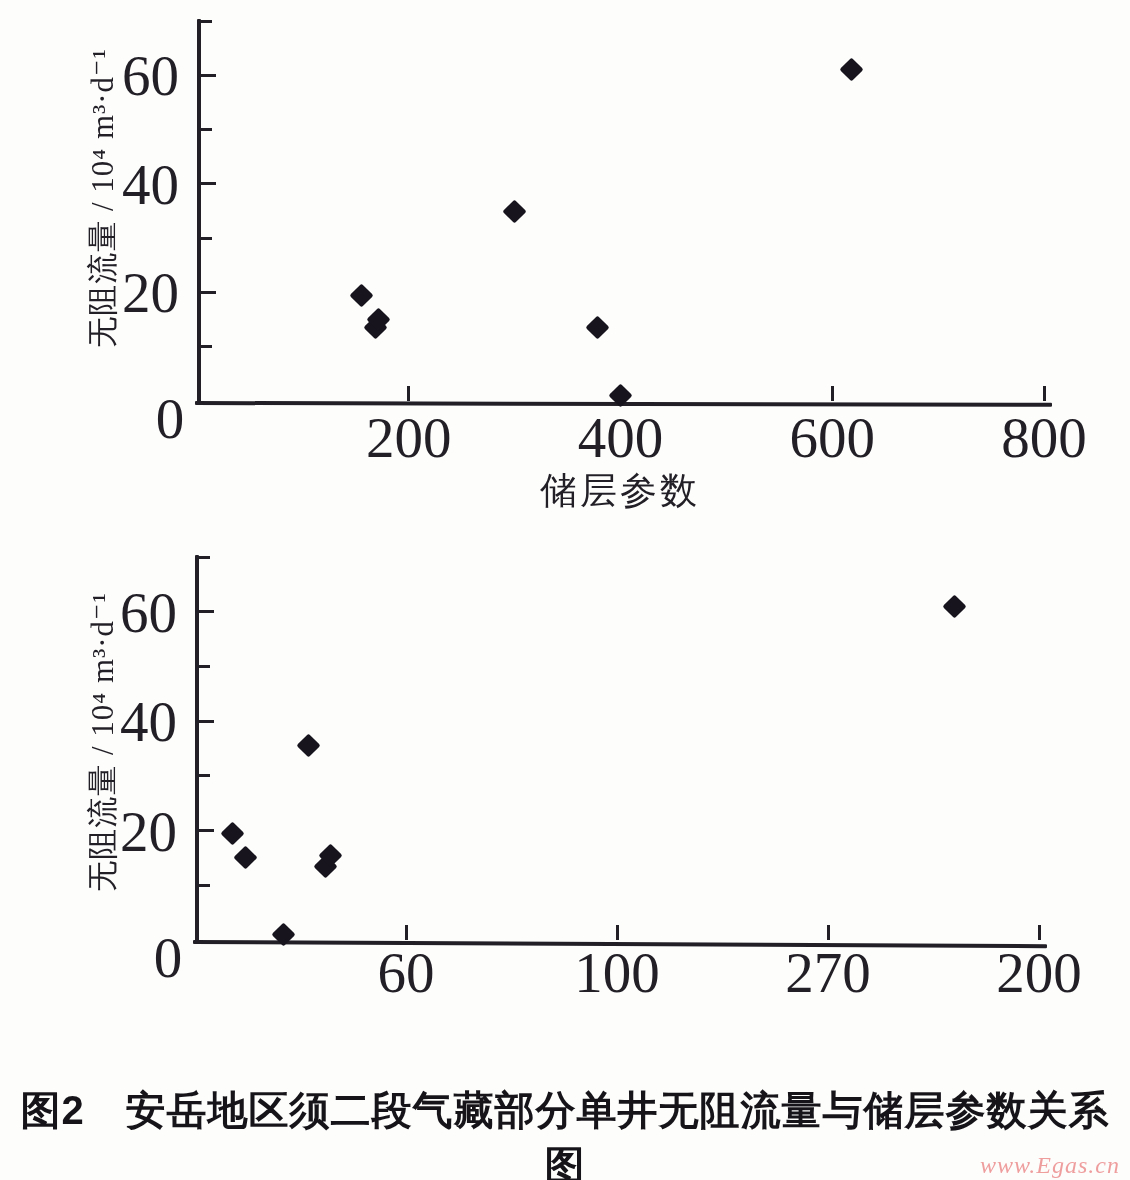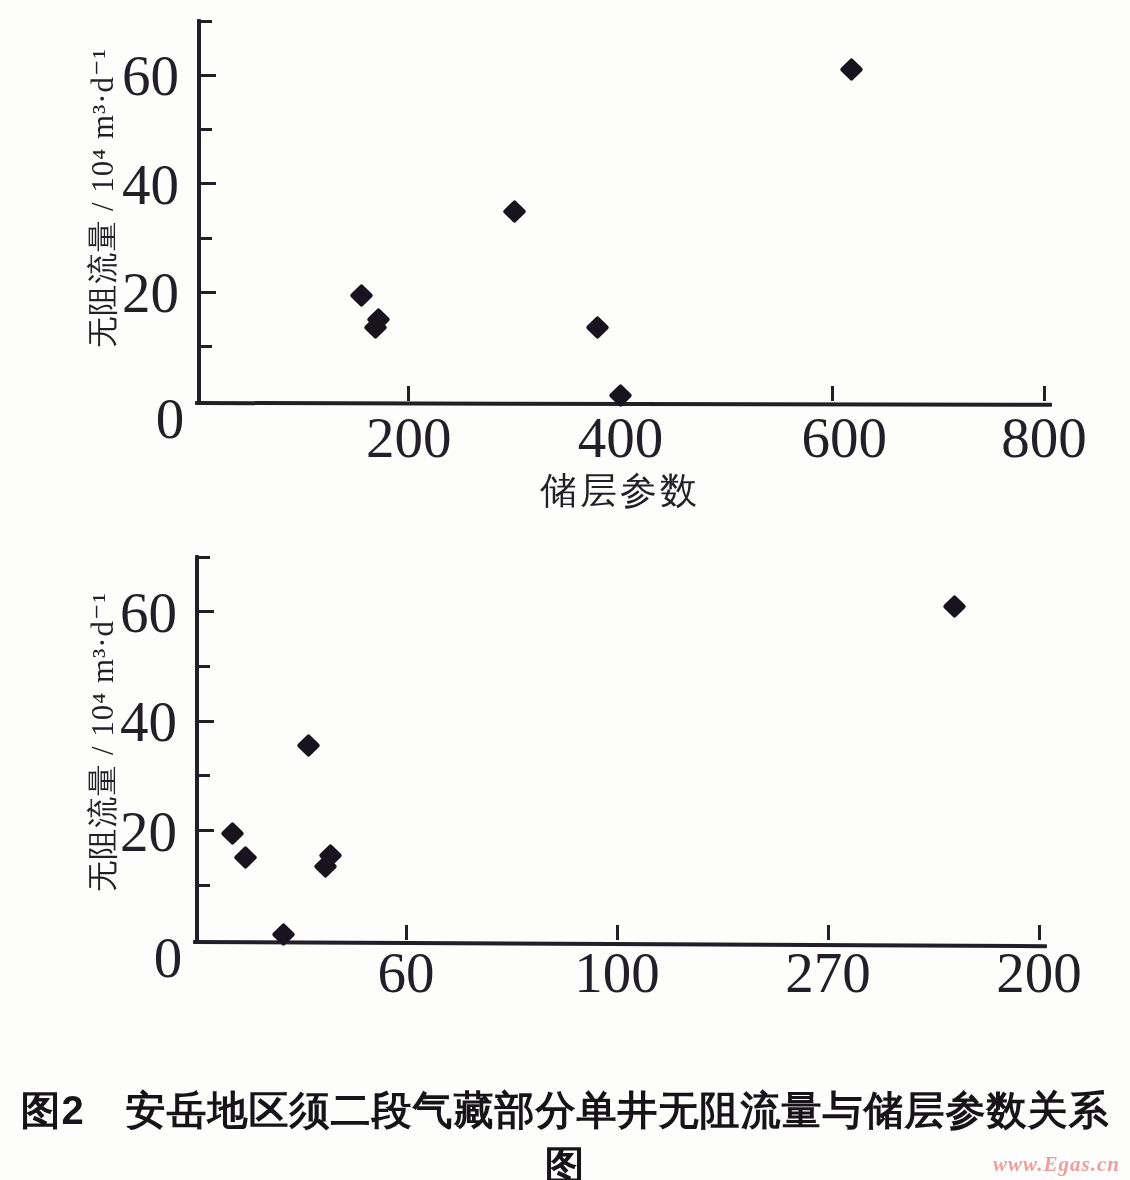--- a/index.html
+++ b/index.html
@@ -44,42 +44,42 @@
   #chart-1 .xlabel{left:622px;top:1017px;}
   .caption{
     position:absolute;left:0;right:0;top:1083px;
     text-align:center;
     font-family:"Liberation Sans","DejaVu Sans",sans-serif;
     font-weight:700;font-size:40px;letter-spacing:1px;
     color:#161419;
   }
   .watermark{
     position:absolute;right:10px;top:1152px;
-    font-style:italic;font-weight:700;font-size:21px;
+    font-style:italic;font-weight:400;font-size:24px;
     letter-spacing:1px;
     color:var(--watermark,#ef9e9e);
   }
 </style>
 </head>
 <body>
 
 <div class="page">
 
   <section class="chart" id="chart-0">
     <div class="ylabel">无阻流量 / 10⁴ m³·d⁻¹</div>
     <div class="xlabel">储层参数</div>
     <div class="plot" id="plot-0">
         <div class="axis-line" style="left: 197px; top: 19px; width: 4px; height: 386px;"></div>
         <div class="axis-line" style="left: 195px; top: 401px; width: 857px; height: 4px; transform: rotate(0.12deg); transform-origin: left center;"></div>
         <div class="tick" style="left: 407.25px; top: 386px; width: 3px; height: 15px;"></div>
         <div class="tick-label x-tick-label" style="left: 408.75px; top: 437px;">200</div>
         <div class="tick" style="left: 619px; top: 386px; width: 3px; height: 15px;"></div>
         <div class="tick-label x-tick-label" style="left: 620.5px; top: 437px;">400</div>
         <div class="tick" style="left: 830.75px; top: 386px; width: 3px; height: 15px;"></div>
-        <div class="tick-label x-tick-label" style="left: 832.25px; top: 437px; margin-left: 12px;">600</div>
+        <div class="tick-label x-tick-label" style="left: 832.25px; top: 437px;">600</div>
         <div class="tick" style="left: 1042.5px; top: 386px; width: 3px; height: 15px;"></div>
         <div class="tick-label x-tick-label" style="left: 1044px; top: 437px;">800</div>
         <div class="tick" style="left: 200px; top: 290.929px; width: 16px; height: 3px;"></div>
         <div class="tick-label y-tick-label" style="left: 57px; width: 122px; top: 292.429px;">20</div>
         <div class="tick" style="left: 200px; top: 182.357px; width: 16px; height: 3px;"></div>
         <div class="tick-label y-tick-label" style="left: 57px; width: 122px; top: 183.857px;">40</div>
         <div class="tick" style="left: 200px; top: 73.7857px; width: 16px; height: 3px;"></div>
         <div class="tick-label y-tick-label" style="left: 57px; width: 122px; top: 75.2857px;">60</div>
         <div class="tick" style="left: 200px; top: 345.214px; width: 12px; height: 3px;"></div>
         <div class="tick" style="left: 200px; top: 236.643px; width: 12px; height: 3px;"></div>

